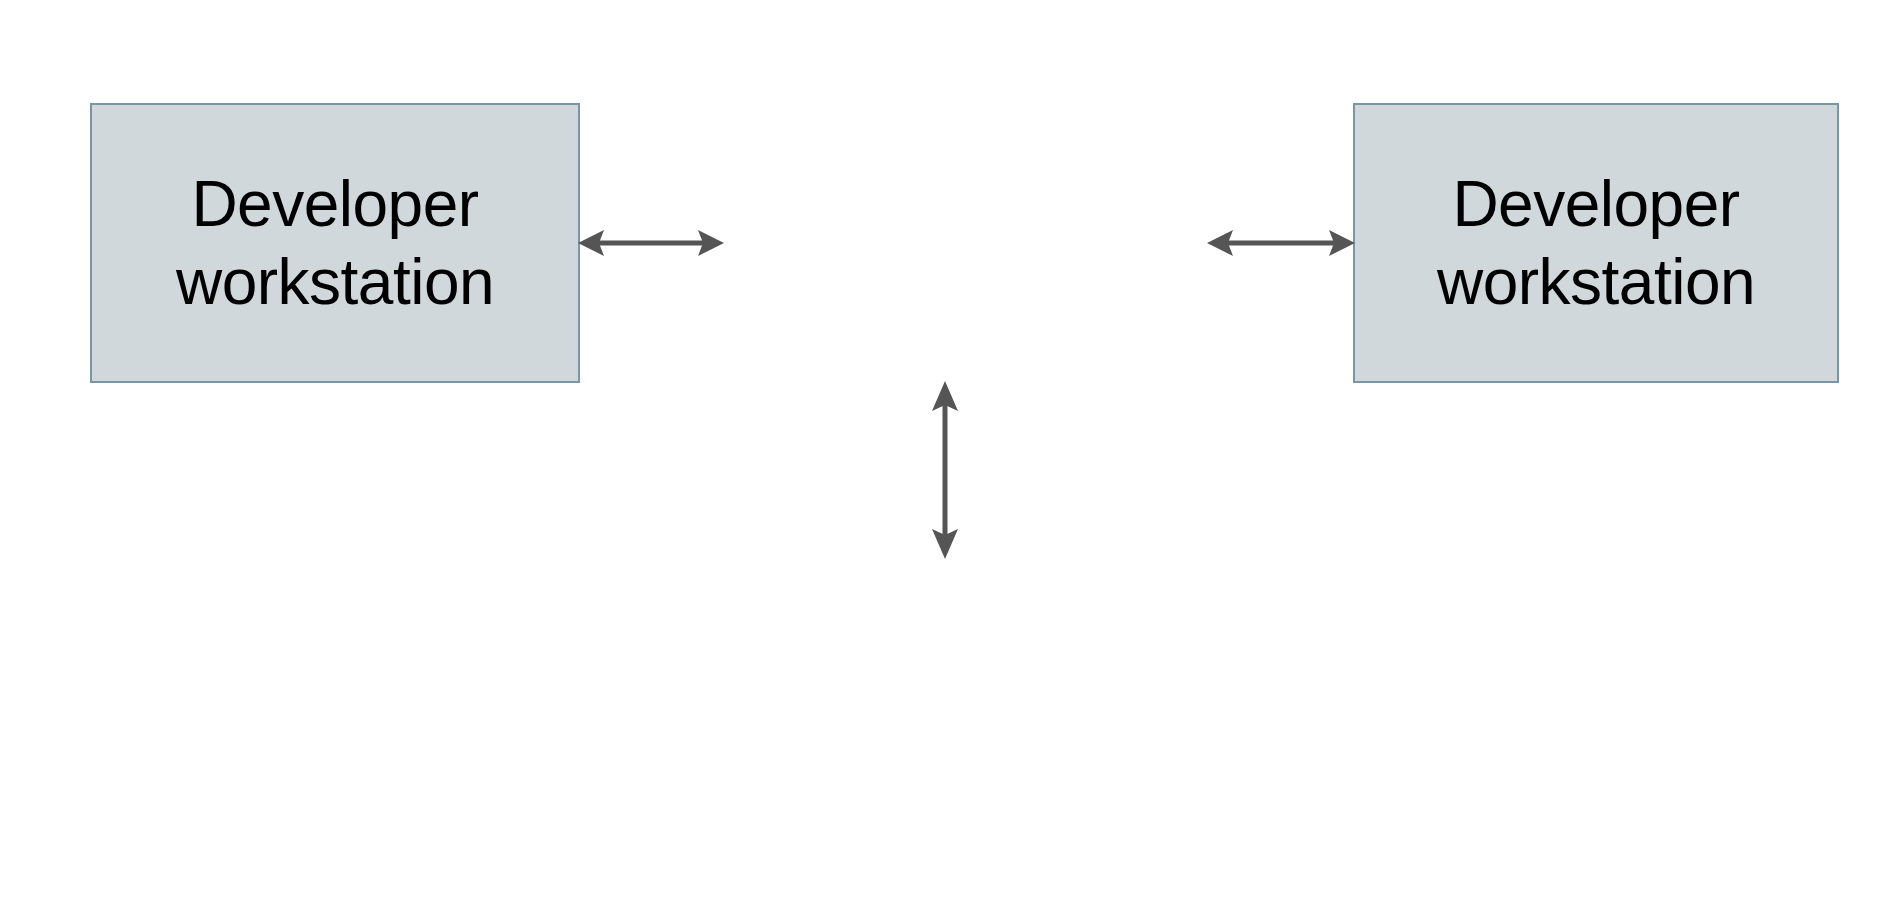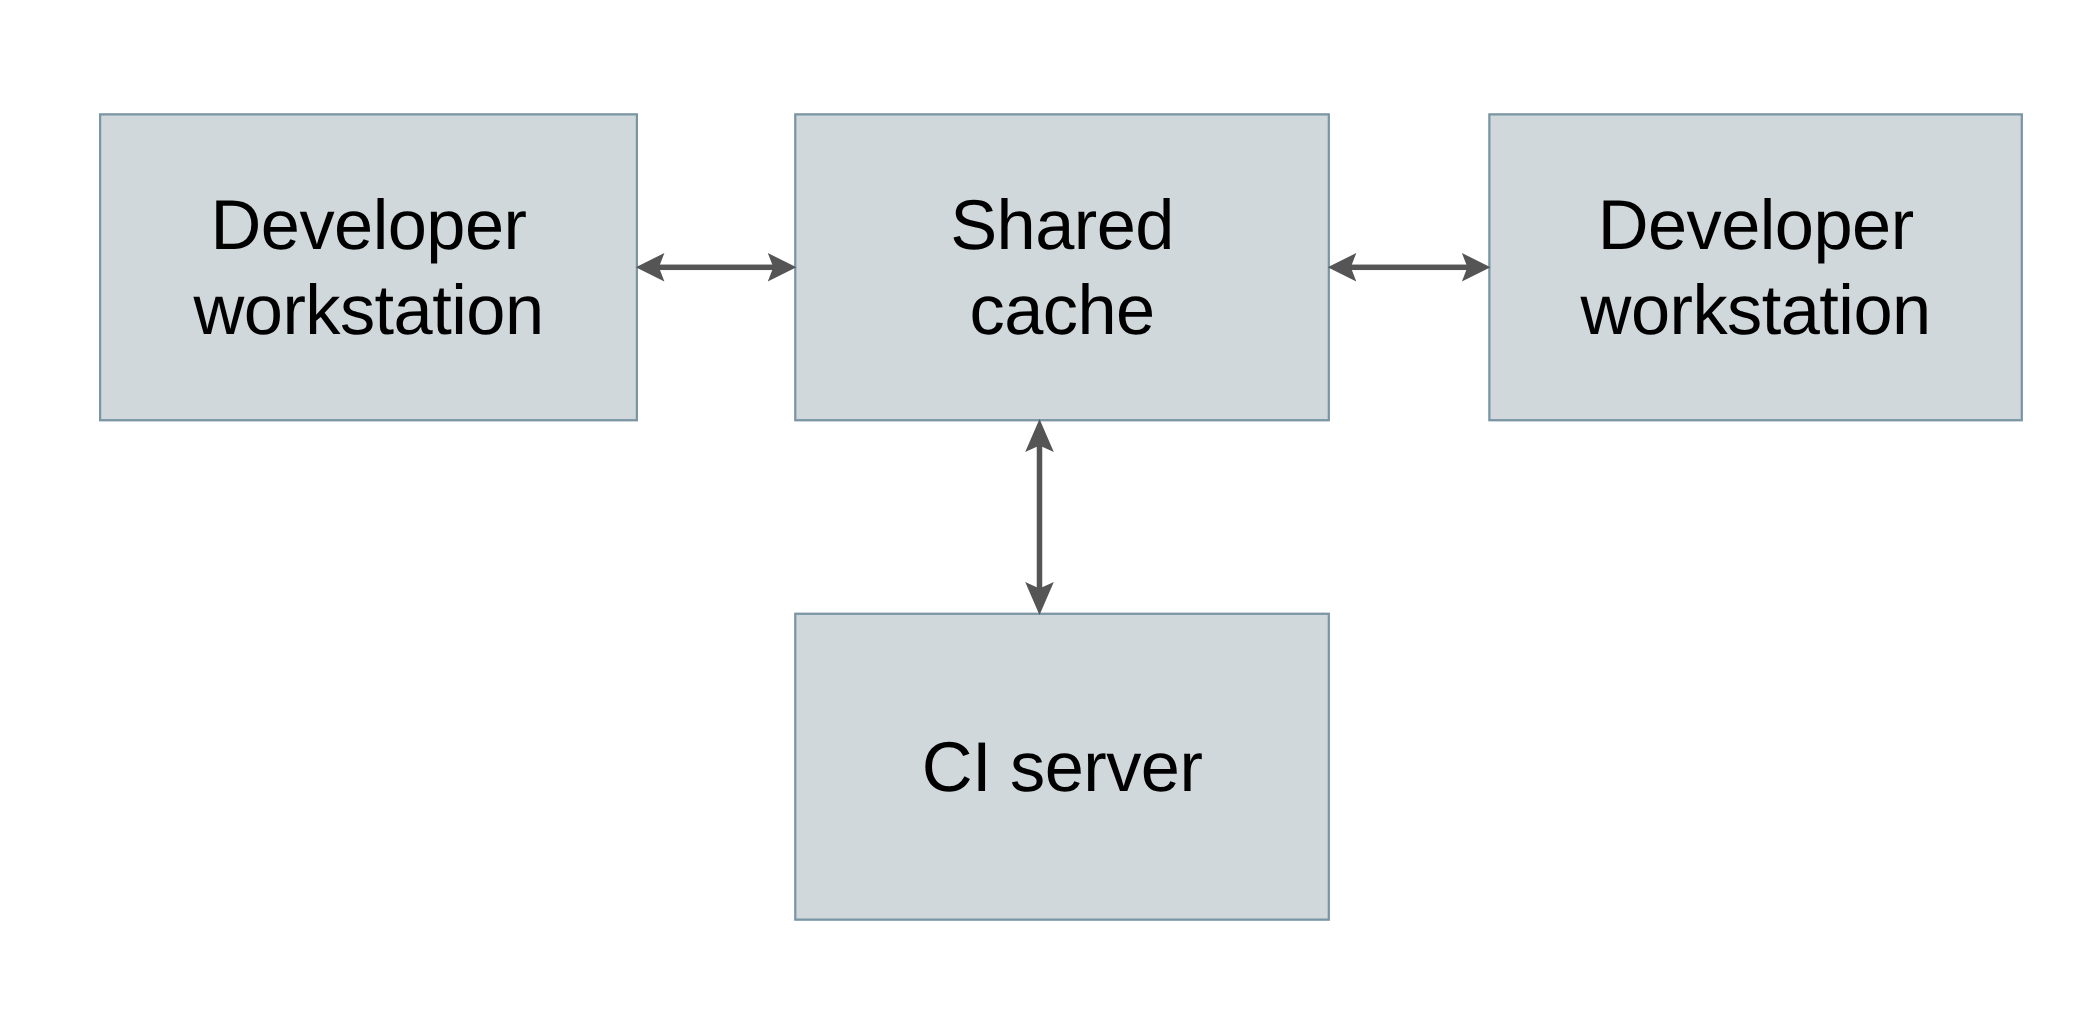--- a/index.html
+++ b/index.html
@@ -54,33 +54,26 @@
 </head>
 <body>
 
 <div id="canvas">
 
   <div class="node" id="node-dev-left">
     <span class="node-label">Developer
 workstation</span>
   </div>
 
-  <div class="node" id="node-shared">
-    <span class="node-label">Shared
-cache</span>
-  </div>
 
   <div class="node" id="node-dev-right">
     <span class="node-label">Developer
 workstation</span>
   </div>
 
-  <div class="node" id="node-ci">
-    <span class="node-label">CI server</span>
-  </div>
 
   <div class="edge" id="edge-left-shared">
     <svg width="146" height="42" viewBox="0 0 146 42" aria-hidden="true">
       <g fill="#555555" stroke="none">
         <rect x="20" y="18.5" width="106" height="5"></rect>
         <path d="M 0 21 L 26 8 L 21 21 L 26 34 Z"></path>
         <path d="M 146 21 L 120 8 L 125 21 L 120 34 Z"></path>
       </g>
     </svg>
   </div>

